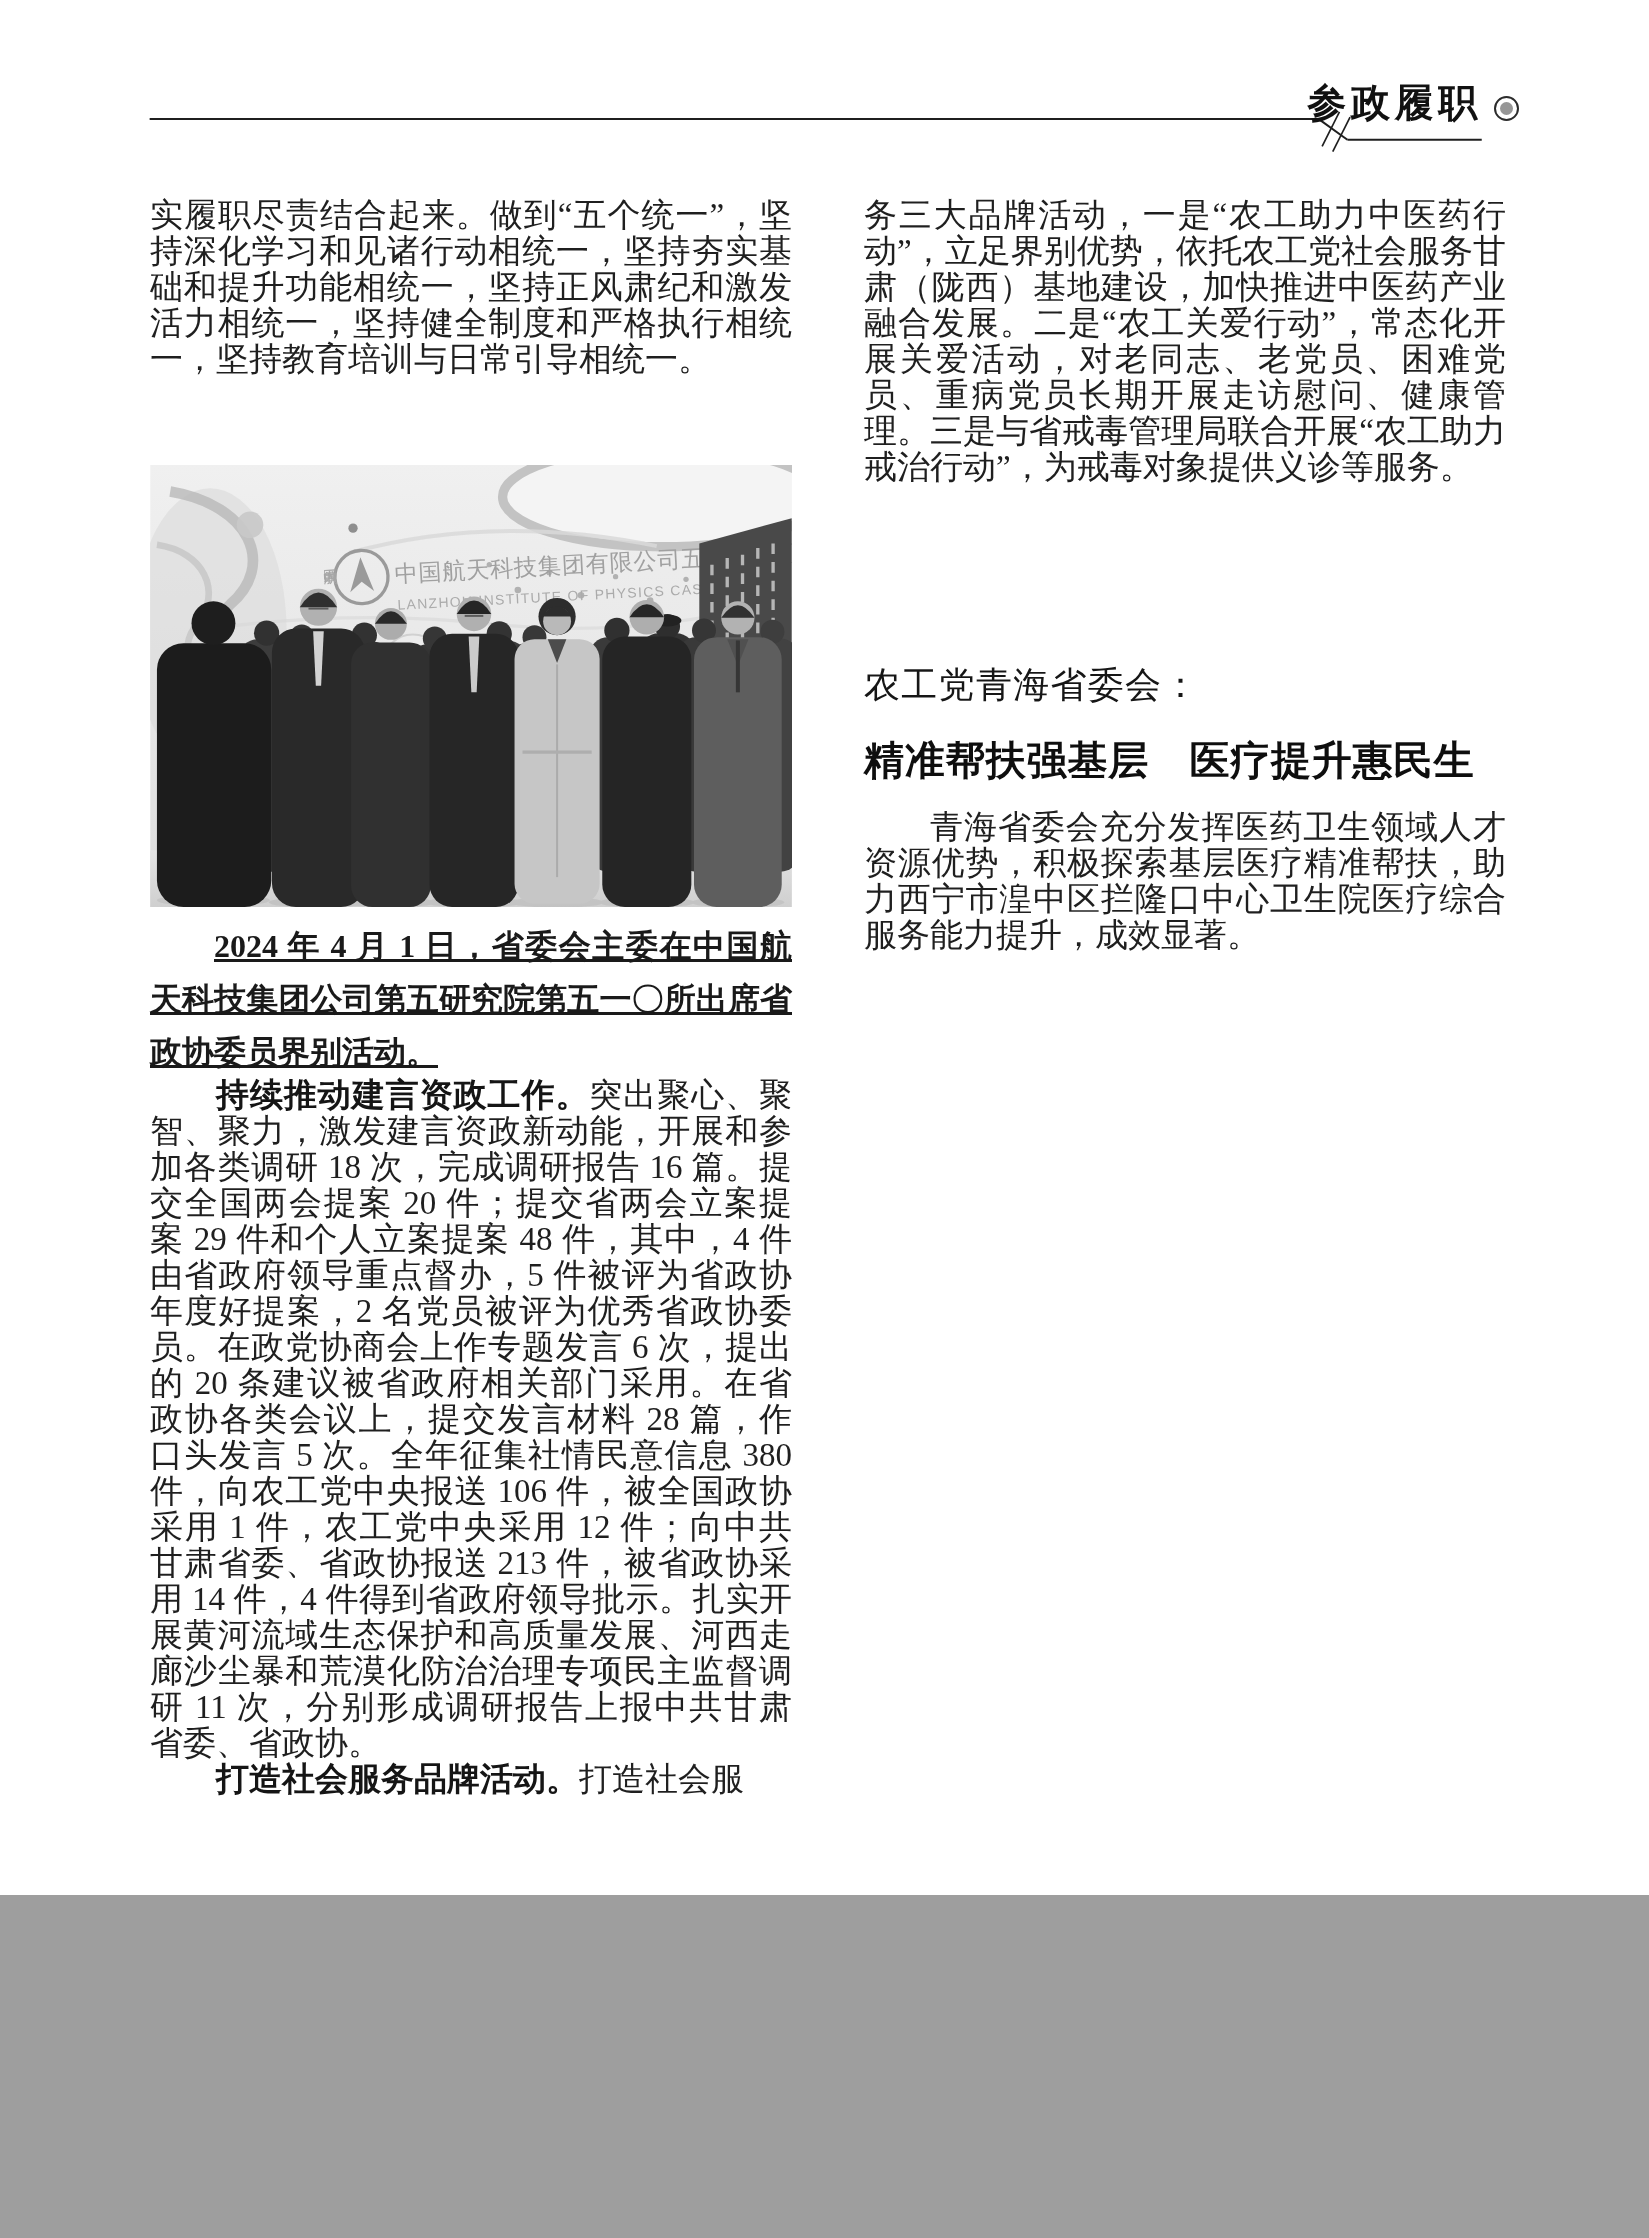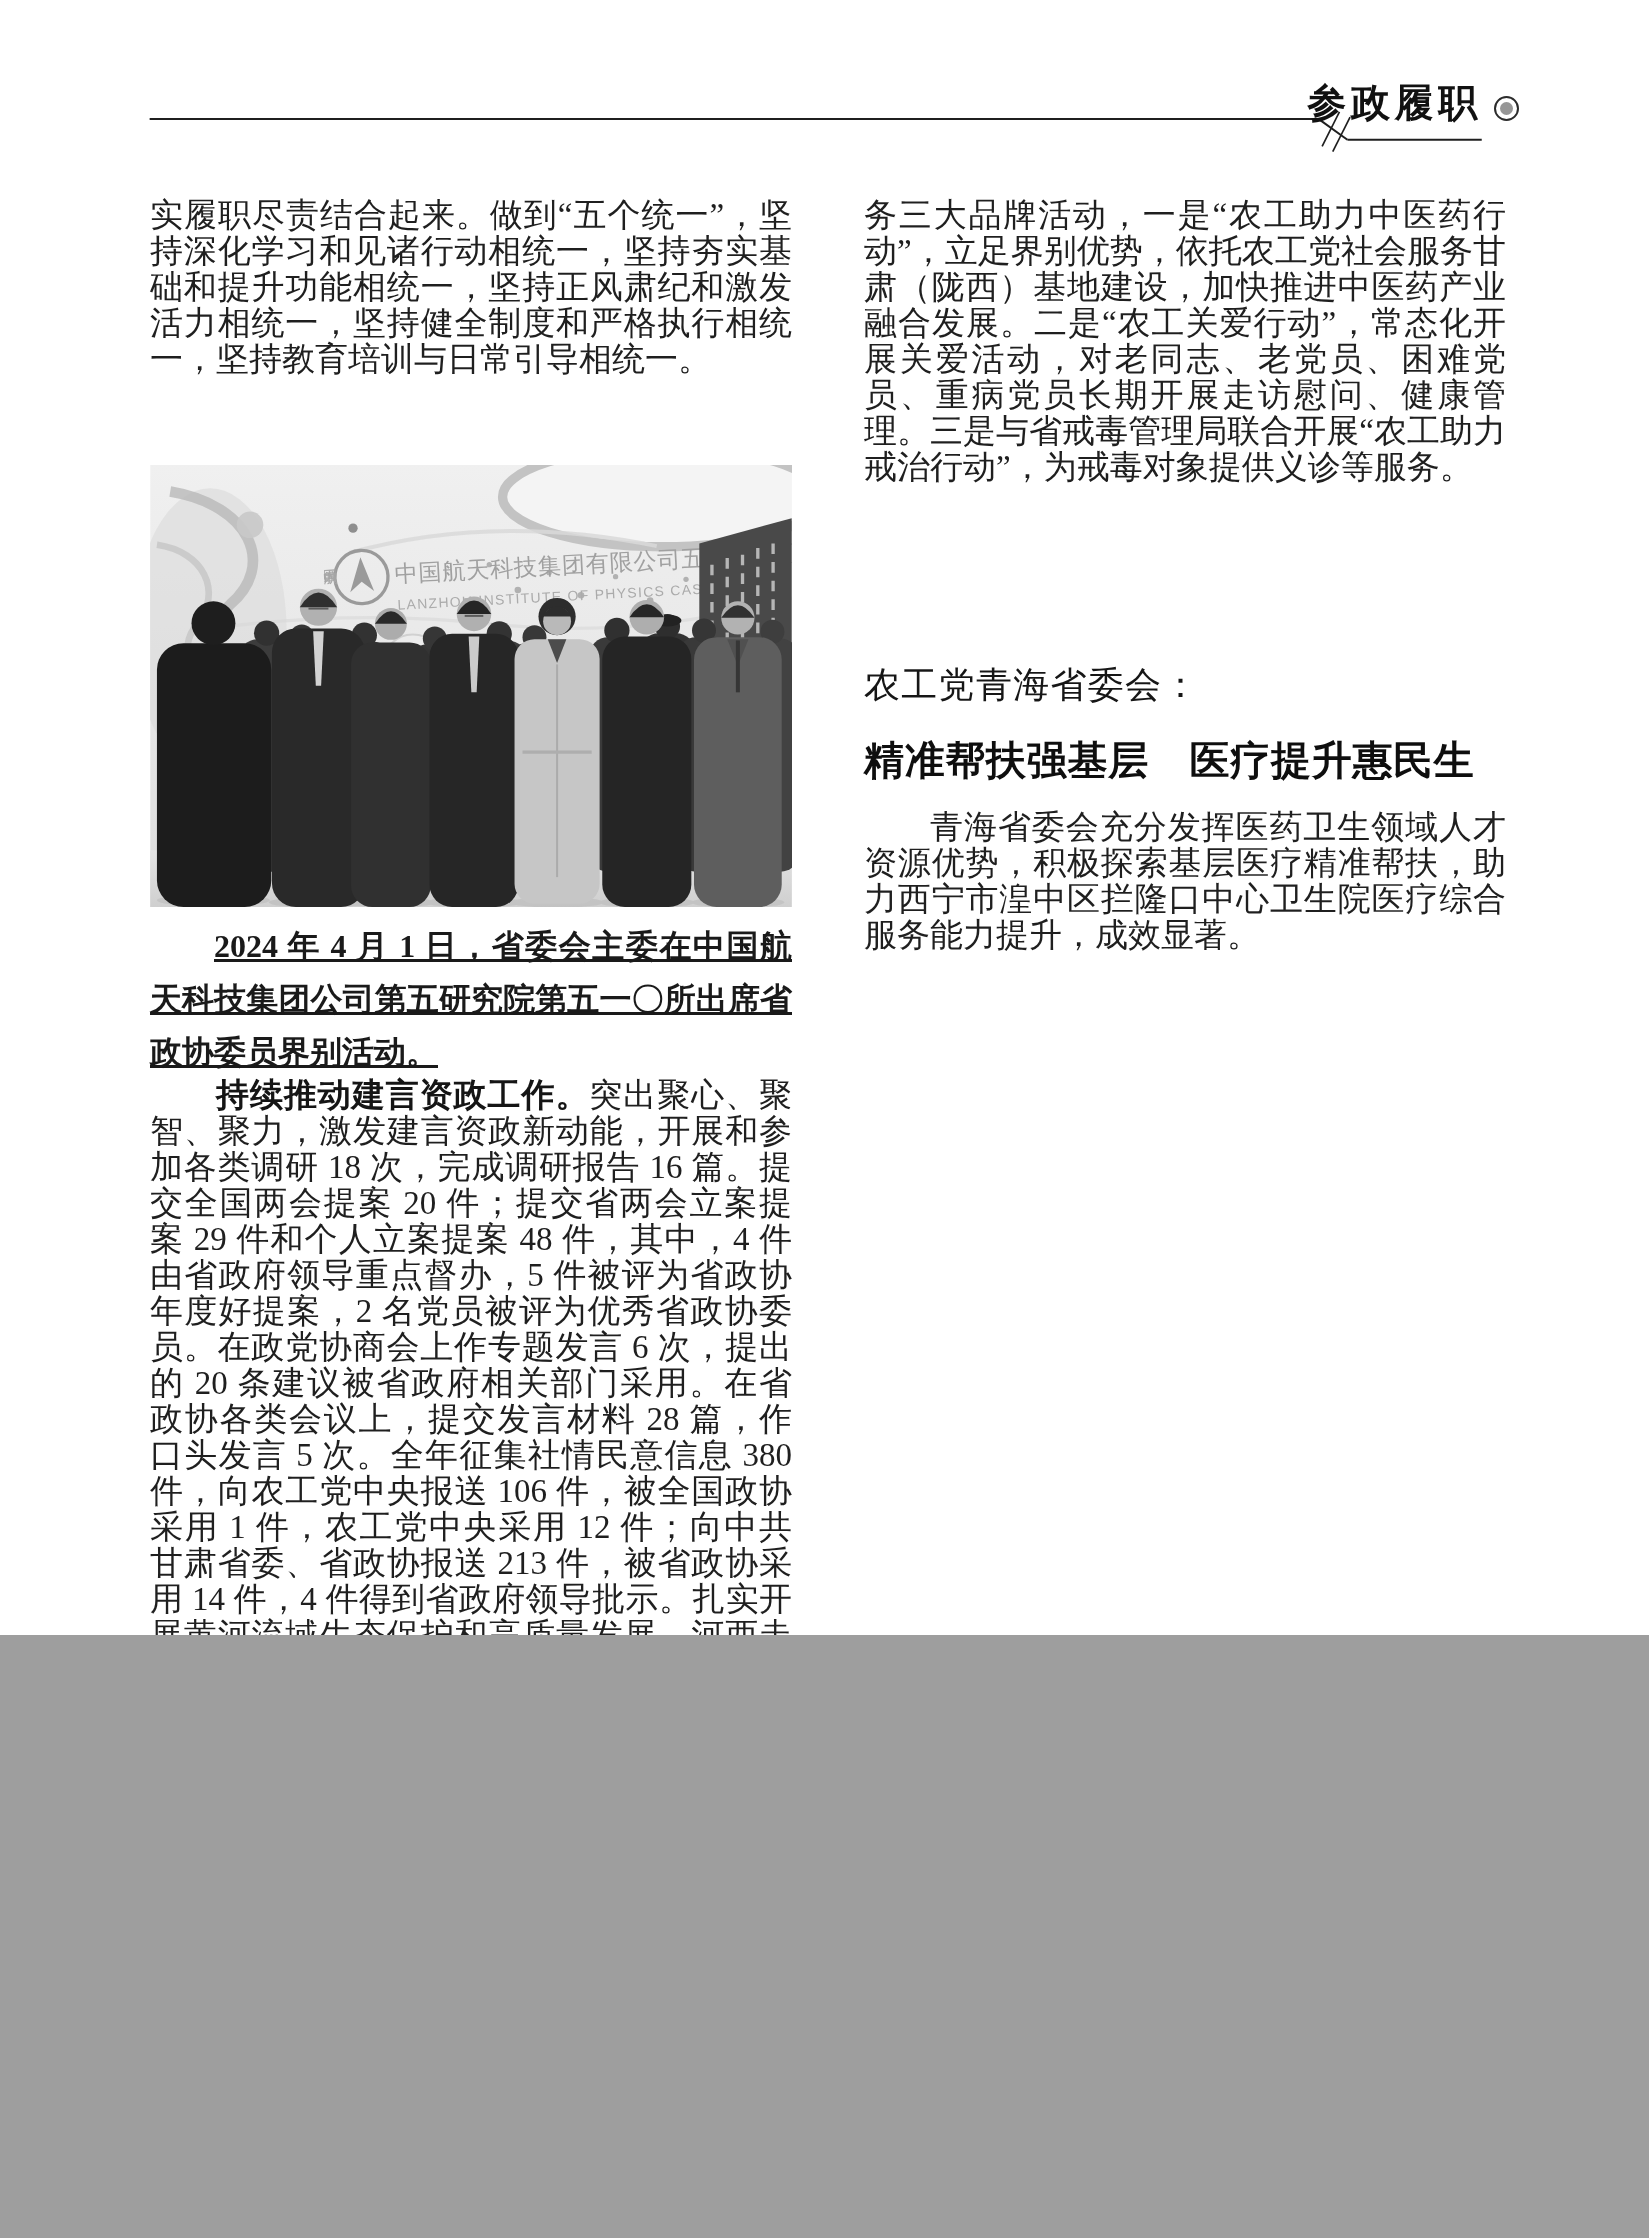--- a/index.html
+++ b/index.html
@@ -1,19 +1,19 @@
 <!DOCTYPE html>
 <html style="font-size:10.6px"><head>
 <meta charset="utf-8">
 <style>
   html,body{margin:0;padding:0;background:#9e9e9e;}
   .page{
     position:relative;
     width:1650px;
-    height:1635px;
+    height:1895px;
     background:#ffffff;
     font-family:"Liberation Serif","DejaVu Serif",serif;
     color:#1c1c1c;
     overflow:hidden;
   }
   .sans{font-family:"Liberation Sans","DejaVu Sans",sans-serif;}
 
   
   .header-rule{position:absolute;left:0;top:0;width:1650px;height:173px;}
   .header-title{
@@ -242,20 +242,21 @@
       <path d="M859,230 Q884,192 909,230 Z" fill="#2e2e2e"></path>
     </g>
 
     <rect x="0" y="0" width="965" height="665" fill="#888888" opacity="0.04"></rect>
   </svg>
 
   <div class="caption">2024 年 4 月 1 日，省委会主委在中国航天科技集团公司第五研究院第五一〇所出席省政协委员界别活动。</div>
 
   <div class="block leftcol" style="top:1077px;">
     <p class="body indent"><b class="lead">持续推动建言资政工作。</b><span>突出聚心、聚智、聚力，激发建言资政新动能，开展和参加各类调研 18 次，完成调研报告 16 篇。提交全国两会提案 20 件；提交省两会立案提案 29 件和个人立案提案 48 件，其中，4 件由省政府领导重点督办，5 件被评为省政协年度好提案，2 名党员被评为优秀省政协委员。在政党协商会上作专题发言 6 次，提出的 20 条建议被省政府相关部门采用。在省政协各类会议上，提交发言材料 28 篇，作口头发言 5 次。全年征集社情民意信息 380 件，向农工党中央报送 106 件，被全国政协采用 1 件，农工党中央采用 12 件；向中共甘肃省委、省政协报送 213 件，被省政协采用 14 件，4 件得到省政府领导批示。扎实开展黄河流域生态保护和高质量发展、河西走廊沙尘暴和荒漠化防治治理专项民主监督调研 11 次，分别形成调研报告上报中共甘肃省委、省政协。</span></p>
+    <p class="body indent"><b class="lead">打造社会服务品牌活动。</b><span>打造社会服</span></p>
   </div>
 
   <div class="block rightcol" style="top:197px;">
     <p class="body"><span>务三大品牌活动，一是“农工助力中医药行动”，立足界别优势，依托农工党社会服务甘肃（陇西）基地建设，加快推进中医药产业融合发展。二是“农工关爱行动”，常态化开展关爱活动，对老同志、老党员、困难党员、重病党员长期开展走访慰问、健康管理。三是与省戒毒管理局联合开展“农工助力戒治行动”，为戒毒对象提供义诊等服务。</span></p>
   </div>
 
   <div class="kicker sans">农工党青海省委会：</div>
   <div class="headline sans">精准帮扶强基层　医疗提升惠民生</div>
 
   <div class="block rightcol" style="top:809px;">

